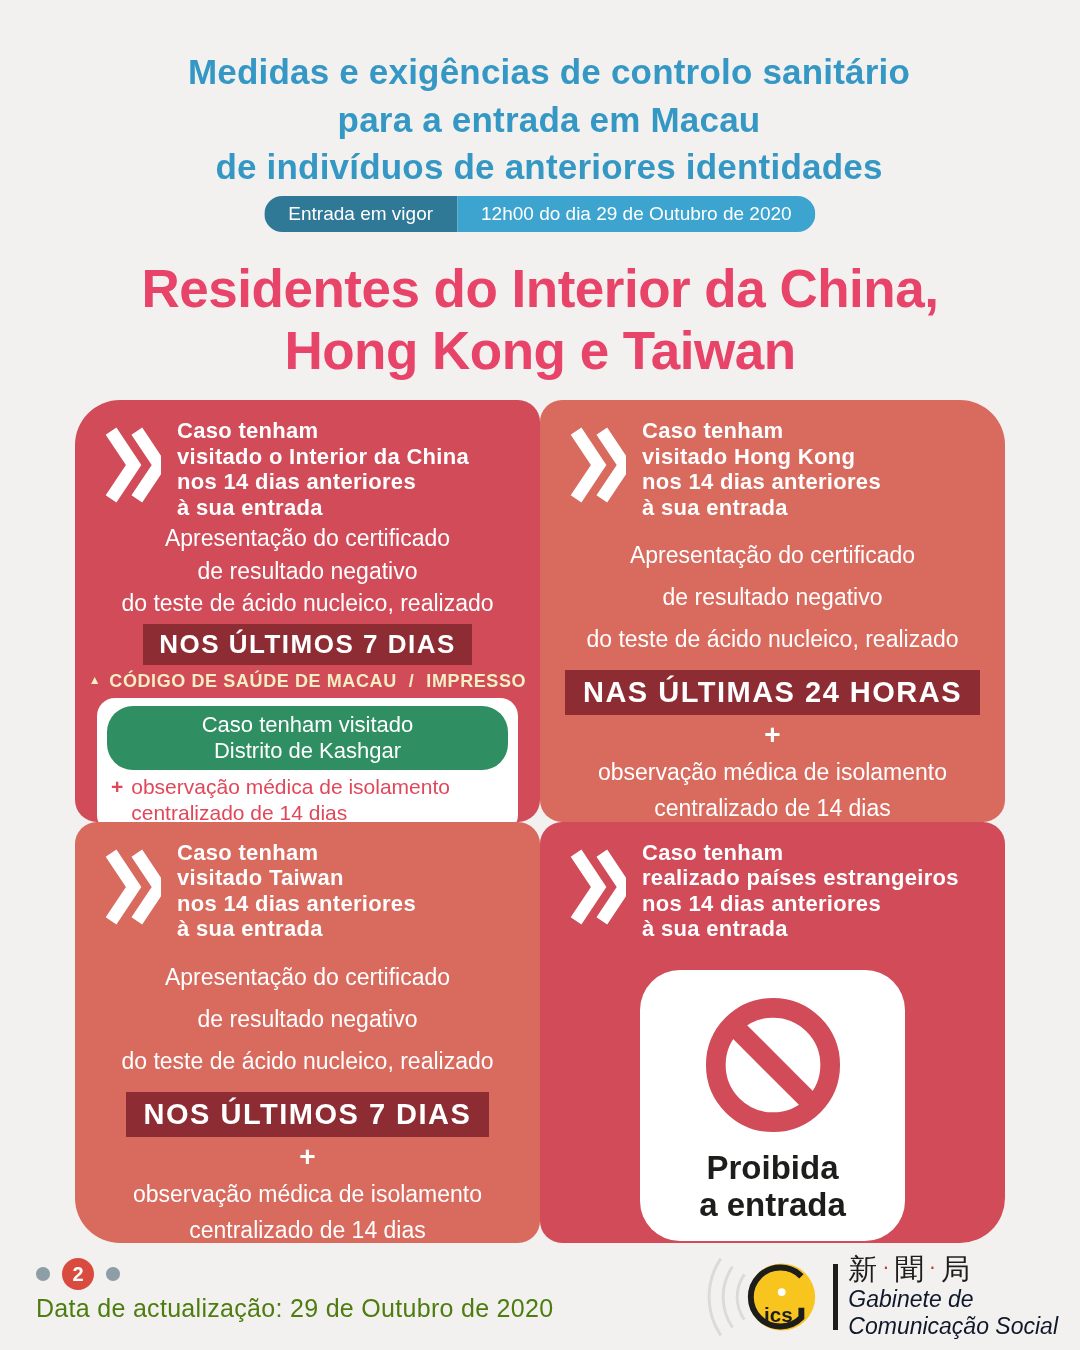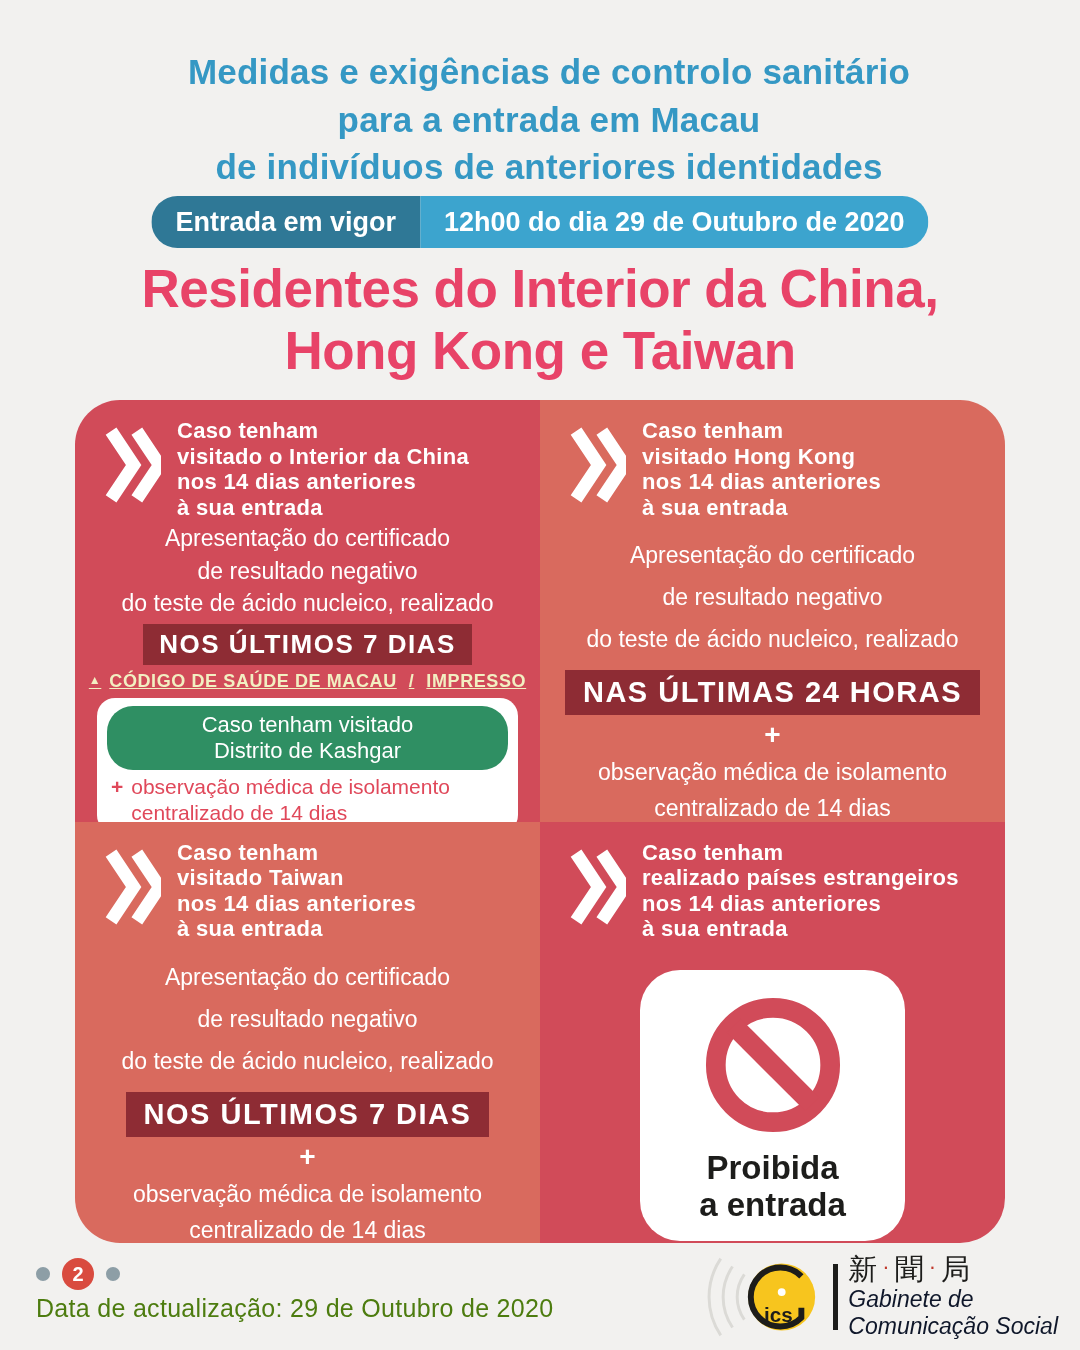--- a/index.html
+++ b/index.html
@@ -3,51 +3,51 @@
 <meta charset="utf-8">
 <style>
   html,body{margin:0;padding:0;}
   body{font-family:"Liberation Sans", sans-serif;background:#E8E7E5;}
   .poster{position:relative;width:1080px;height:1350px;background:#F2F1EF;overflow:hidden;}
 
   
   .main-title{position:absolute;top:48px;left:9px;width:100%;text-align:center;
     color:#3598C4;font-size:35px;font-weight:bold;line-height:1.36;letter-spacing:.2px;}
   .effective-pill{position:absolute;top:196px;left:50%;transform:translateX(-50%);
-    display:flex;height:52px;border-radius:27px;overflow:hidden;color:#fff;
-    font-weight:bold;font-size:27px;white-space:nowrap;}
+    display:flex;height:36px;border-radius:27px;overflow:hidden;color:#fff;
+    font-weight:normal;font-size:19px;white-space:nowrap;}
   .effective-pill .seg{display:flex;align-items:center;padding:0 24px;}
   .seg-label{background:#2F7896;}
   .seg-value{background:#3CA4CE;}
   .audience-title{position:absolute;top:258px;left:0;width:100%;text-align:center;
     color:#E84368;font-size:53px;font-weight:bold;line-height:1.17;letter-spacing:-.5px;}
 
   
   .grid{position:absolute;left:75px;top:400px;width:930px;height:843px;
     border-radius:45px;overflow:hidden;display:grid;
     grid-template-columns:1fr 1fr;grid-template-rows:1fr 1fr;}
-  .cell{position:relative;color:#fff;overflow:hidden;}
+  .cell{position:relative;color:#fff;overflow:hidden;border-radius:22px;}
   .cell.red{background:#D14B59;}
   .cell.salmon{background:#D96A5E;}
 
   .card-head{display:flex;align-items:flex-start;gap:16px;padding:16px 14px 0 28px;}
   .chev{flex:none;margin-top:6px;}
   .head-text{font-weight:bold;font-size:22px;line-height:1.16;letter-spacing:.3px;padding-top:2px;}
 
   .body-text{text-align:center;font-size:23px;line-height:1.42;margin-top:2px;}
   .body-text.airy{margin-top:14px;line-height:1.83;}
 
   .tag-row{text-align:center;margin-top:4px;}
   .tag-row.roomy{margin-top:10px;}
   .tag{display:inline-block;background:#8E2C34;color:#fff;font-weight:bold;
     font-size:26px;letter-spacing:1.5px;padding:5px 16px;}
   .tag.big{font-size:29px;padding:6px 18px;}
 
   .code-row{text-align:center;margin-top:6px;color:#F2EFC2;font-weight:bold;
-    font-size:18px;letter-spacing:.6px;white-space:nowrap;text-decoration:underline;}
+    font-size:18px;letter-spacing:.6px;white-space:nowrap;}
   .code-row .marker{font-size:12px;vertical-align:3px;margin-right:8px;}
   .code-row .sep{margin:0 12px;}
 
   .white-box{background:#fff;border-radius:18px;margin:6px 22px 0;padding:8px 10px 8px;}
   .green-pill{background:#2F8F63;border-radius:26px;color:#fff;text-align:center;
     font-size:22px;line-height:1.18;padding:6px 0;}
   .kash-note{display:flex;gap:8px;color:#E0485A;font-size:21px;line-height:1.22;
     margin-top:4px;padding-left:4px;}
   .kash-note .plus{font-weight:bold;}
 

